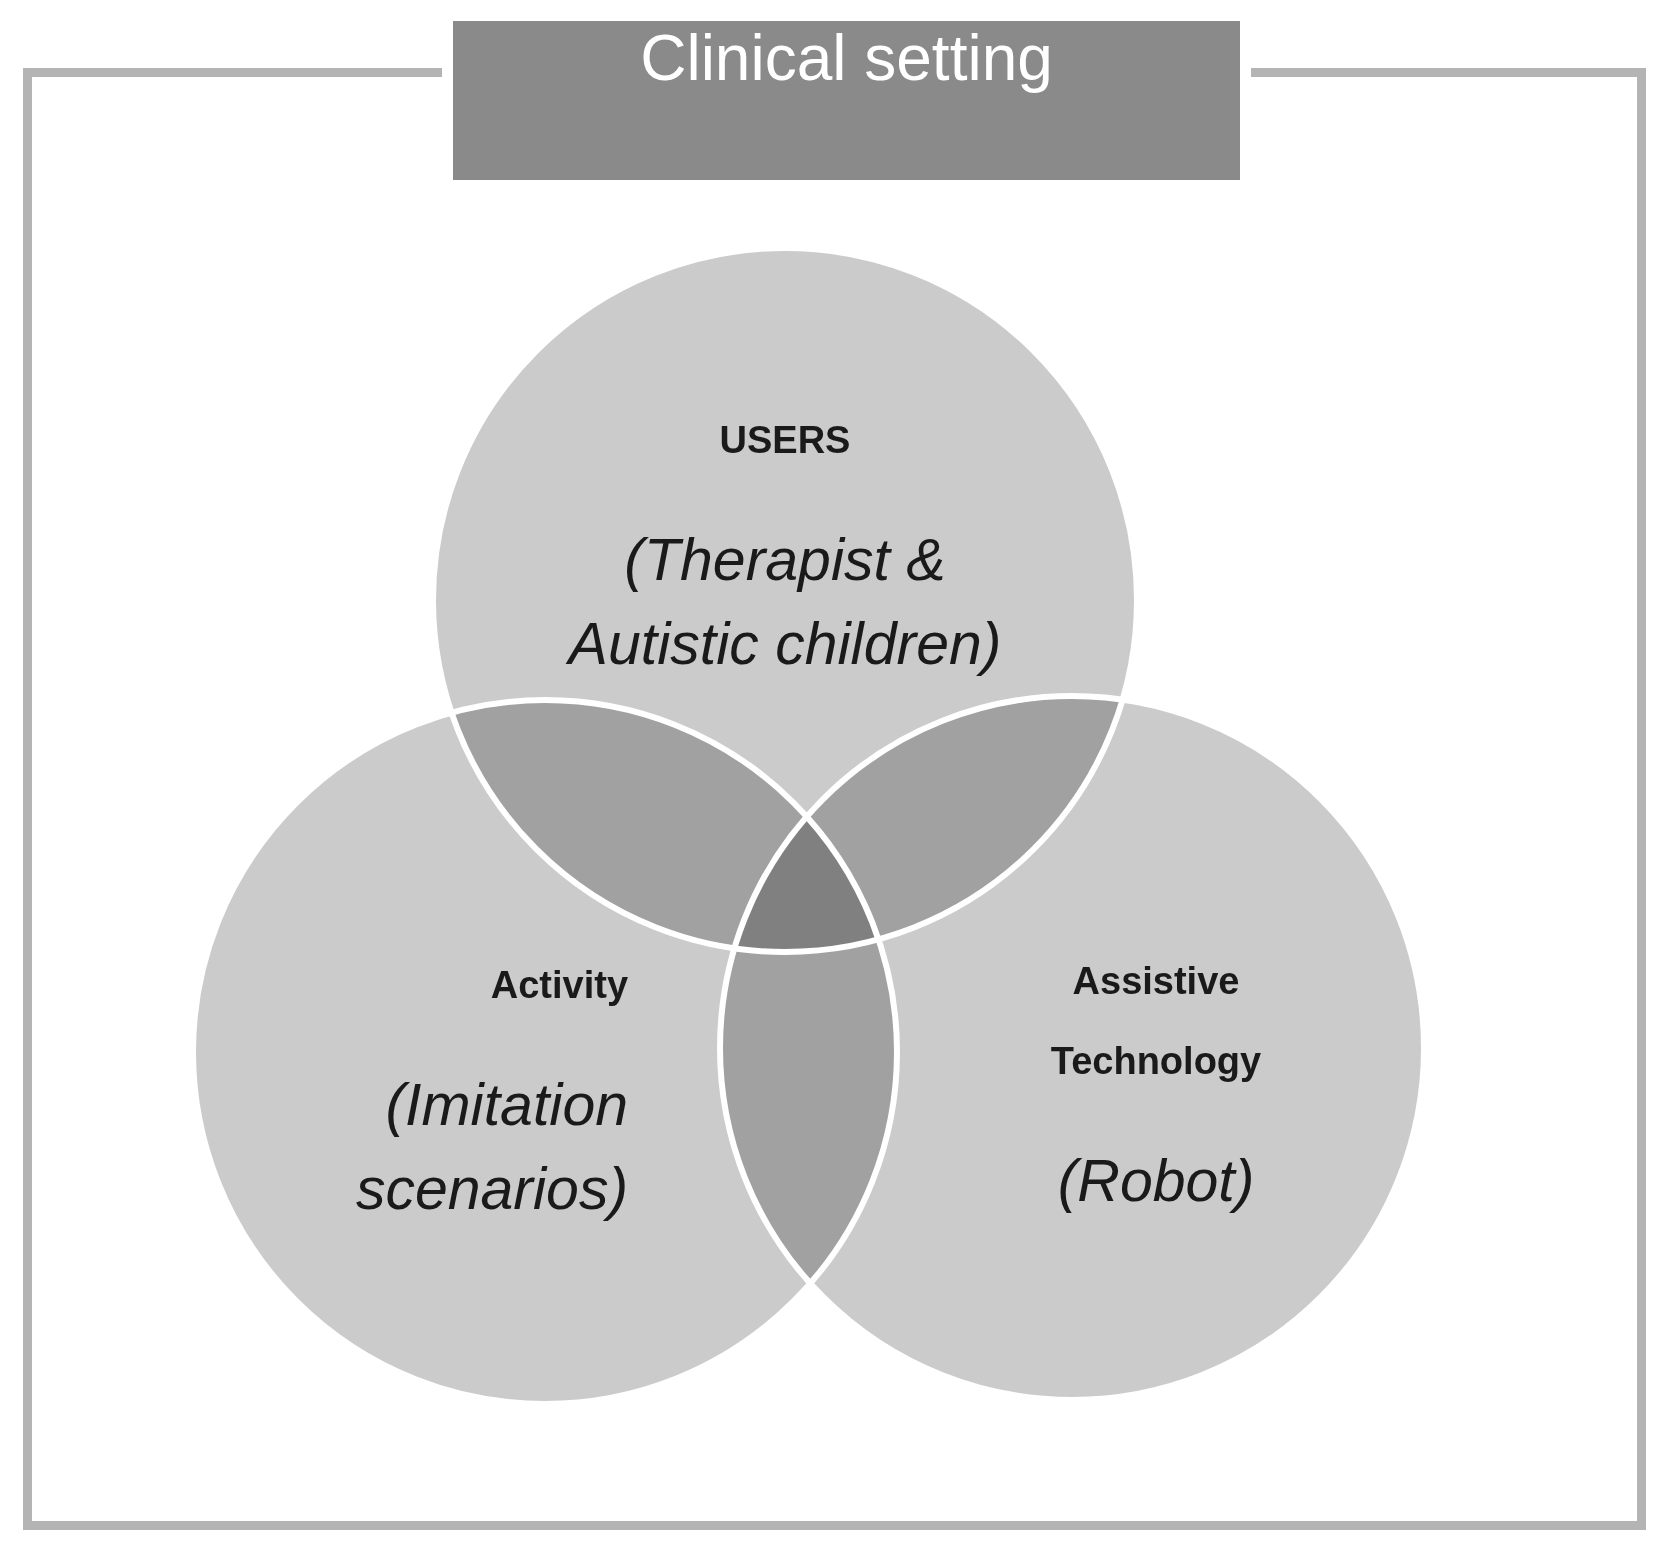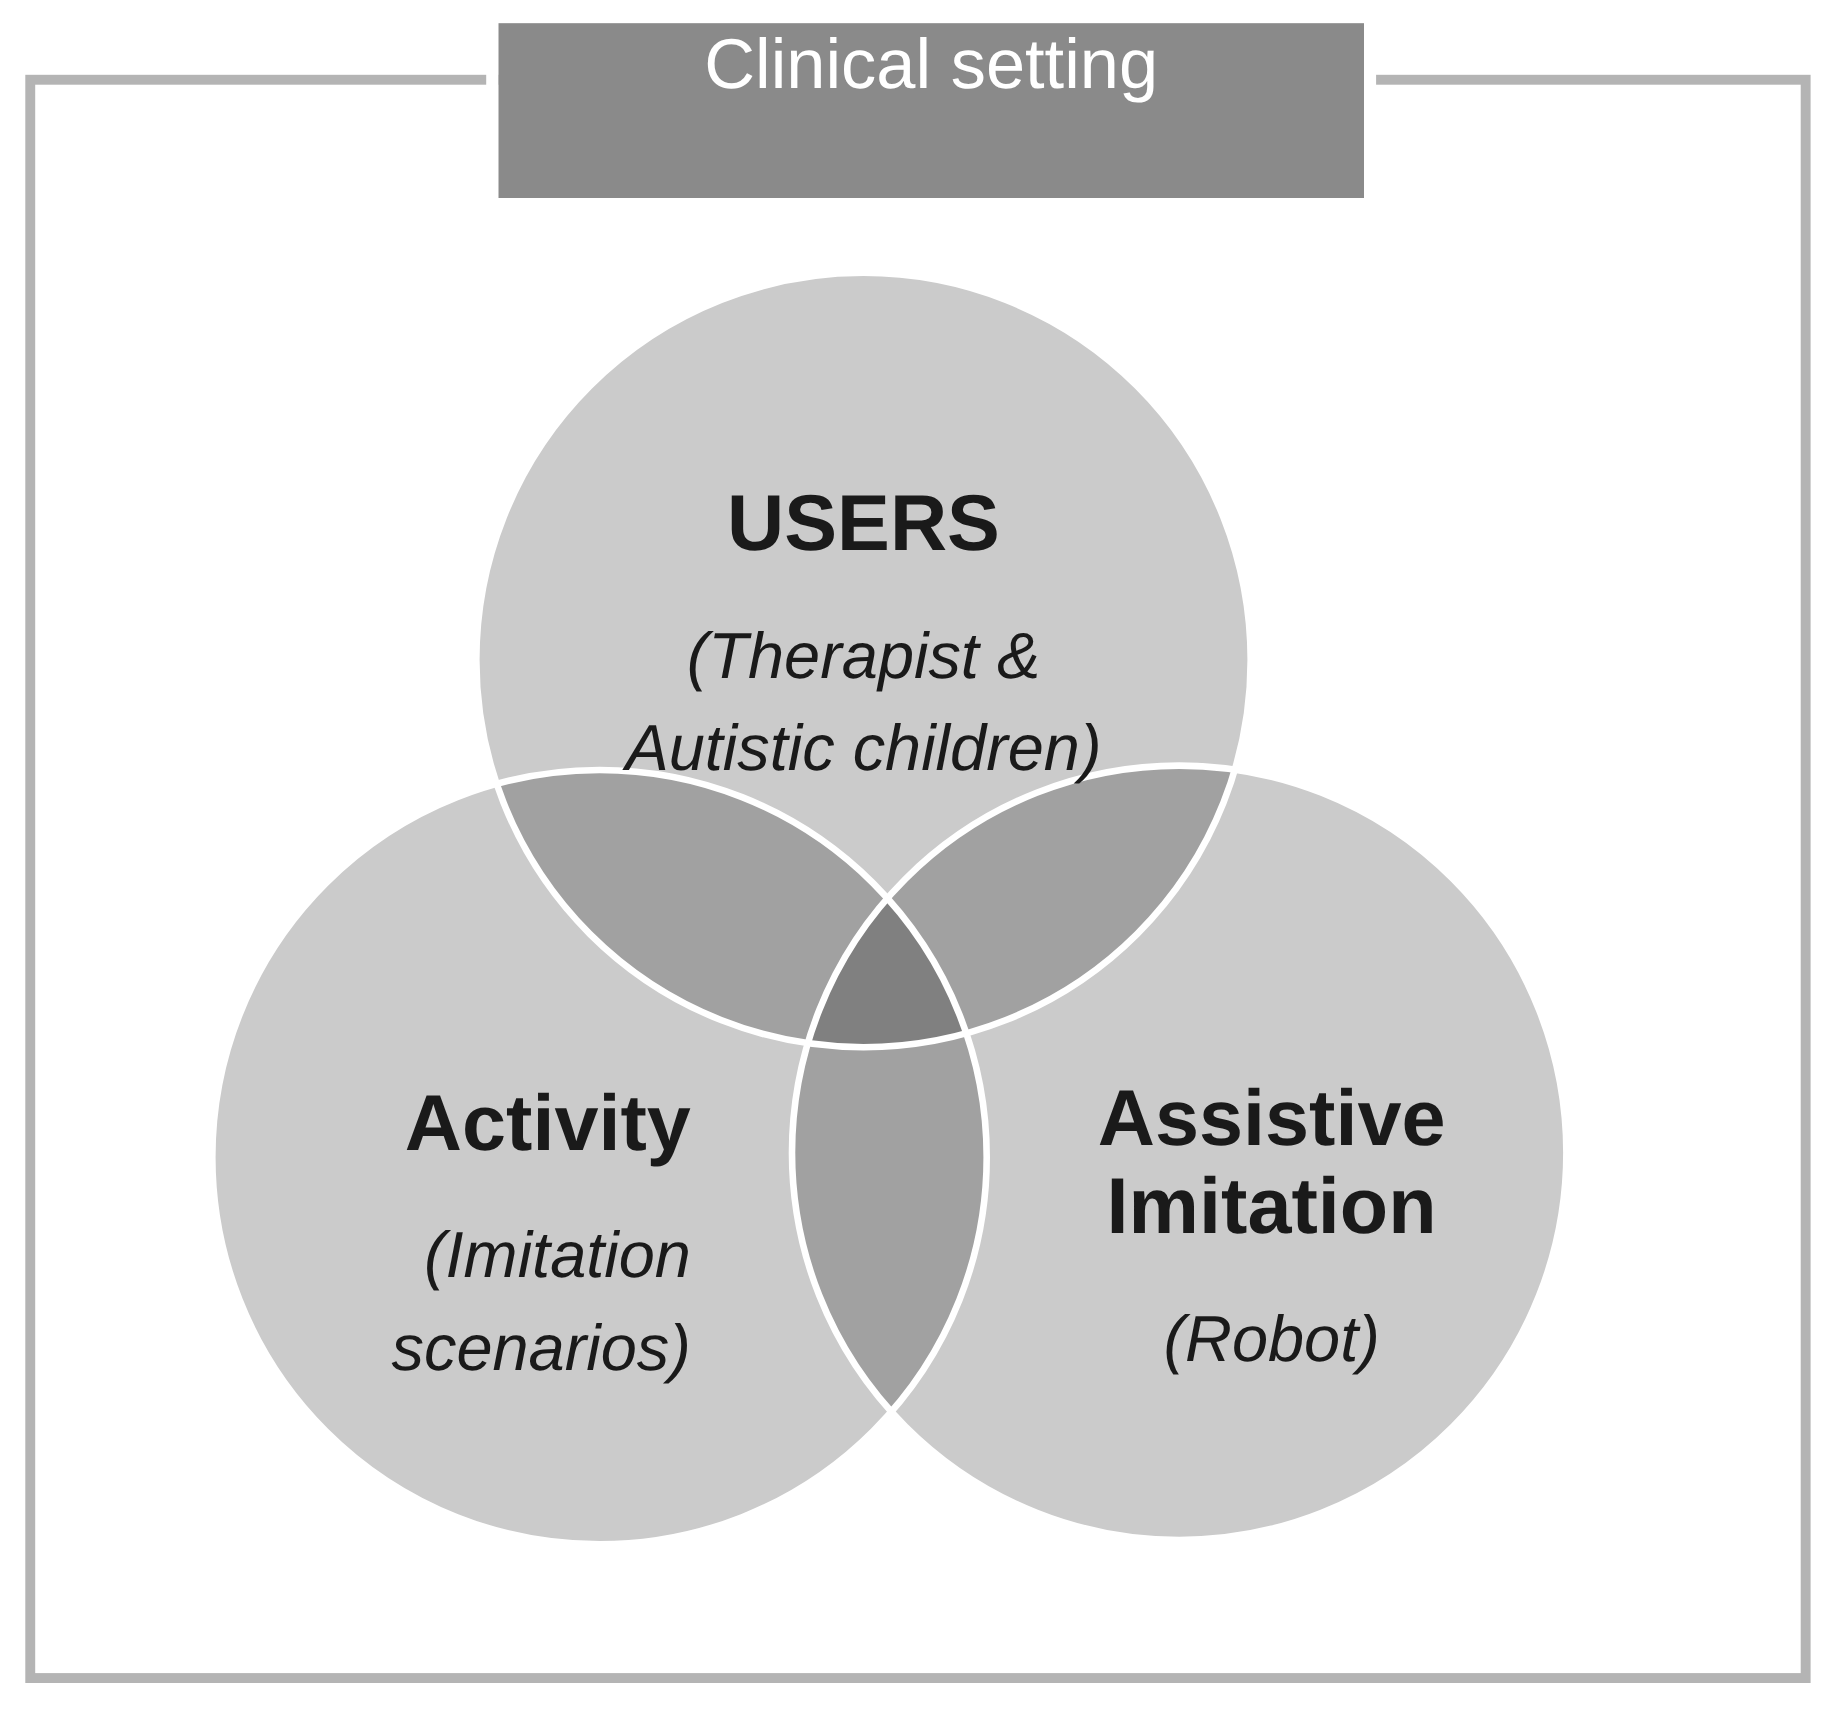--- a/index.html
+++ b/index.html
@@ -45,23 +45,22 @@
   }
   .label {
     position: absolute;
     transform: translateX(-50%);
     text-align: center;
     color: #1a1a1a;
     white-space: nowrap;
   }
   .label-title {
     font-weight: bold;
-    font-size: 72px;
+    font-size: 38px;
     line-height: 80px;
-    margin-top: 36px;
   }
   .label-sub {
     font-size: 59px;
     line-height: 84px;
     margin-top: 38px;
     font-style: italic;
   }
   .users-label    { left: 785px;  top: 400px; }
   .activity-label { left: 492px;  top: 945px; text-align: right; }
   .at-label       { left: 1156px; top: 941px; }
@@ -104,20 +103,20 @@
     <div class="label-title">Activity</div>
     <div class="label-sub">
       <div>(Imitation</div>
       <div>scenarios)</div>
     </div>
   </div>
 
   <div class="label at-label">
     <div class="label-title">
       <div>Assistive</div>
-      <div>Imitation</div>
+      <div>Technology</div>
     </div>
     <div class="label-sub">
       <div>(Robot)</div>
     </div>
   </div>
 
 </div>
 
 </body></html>

